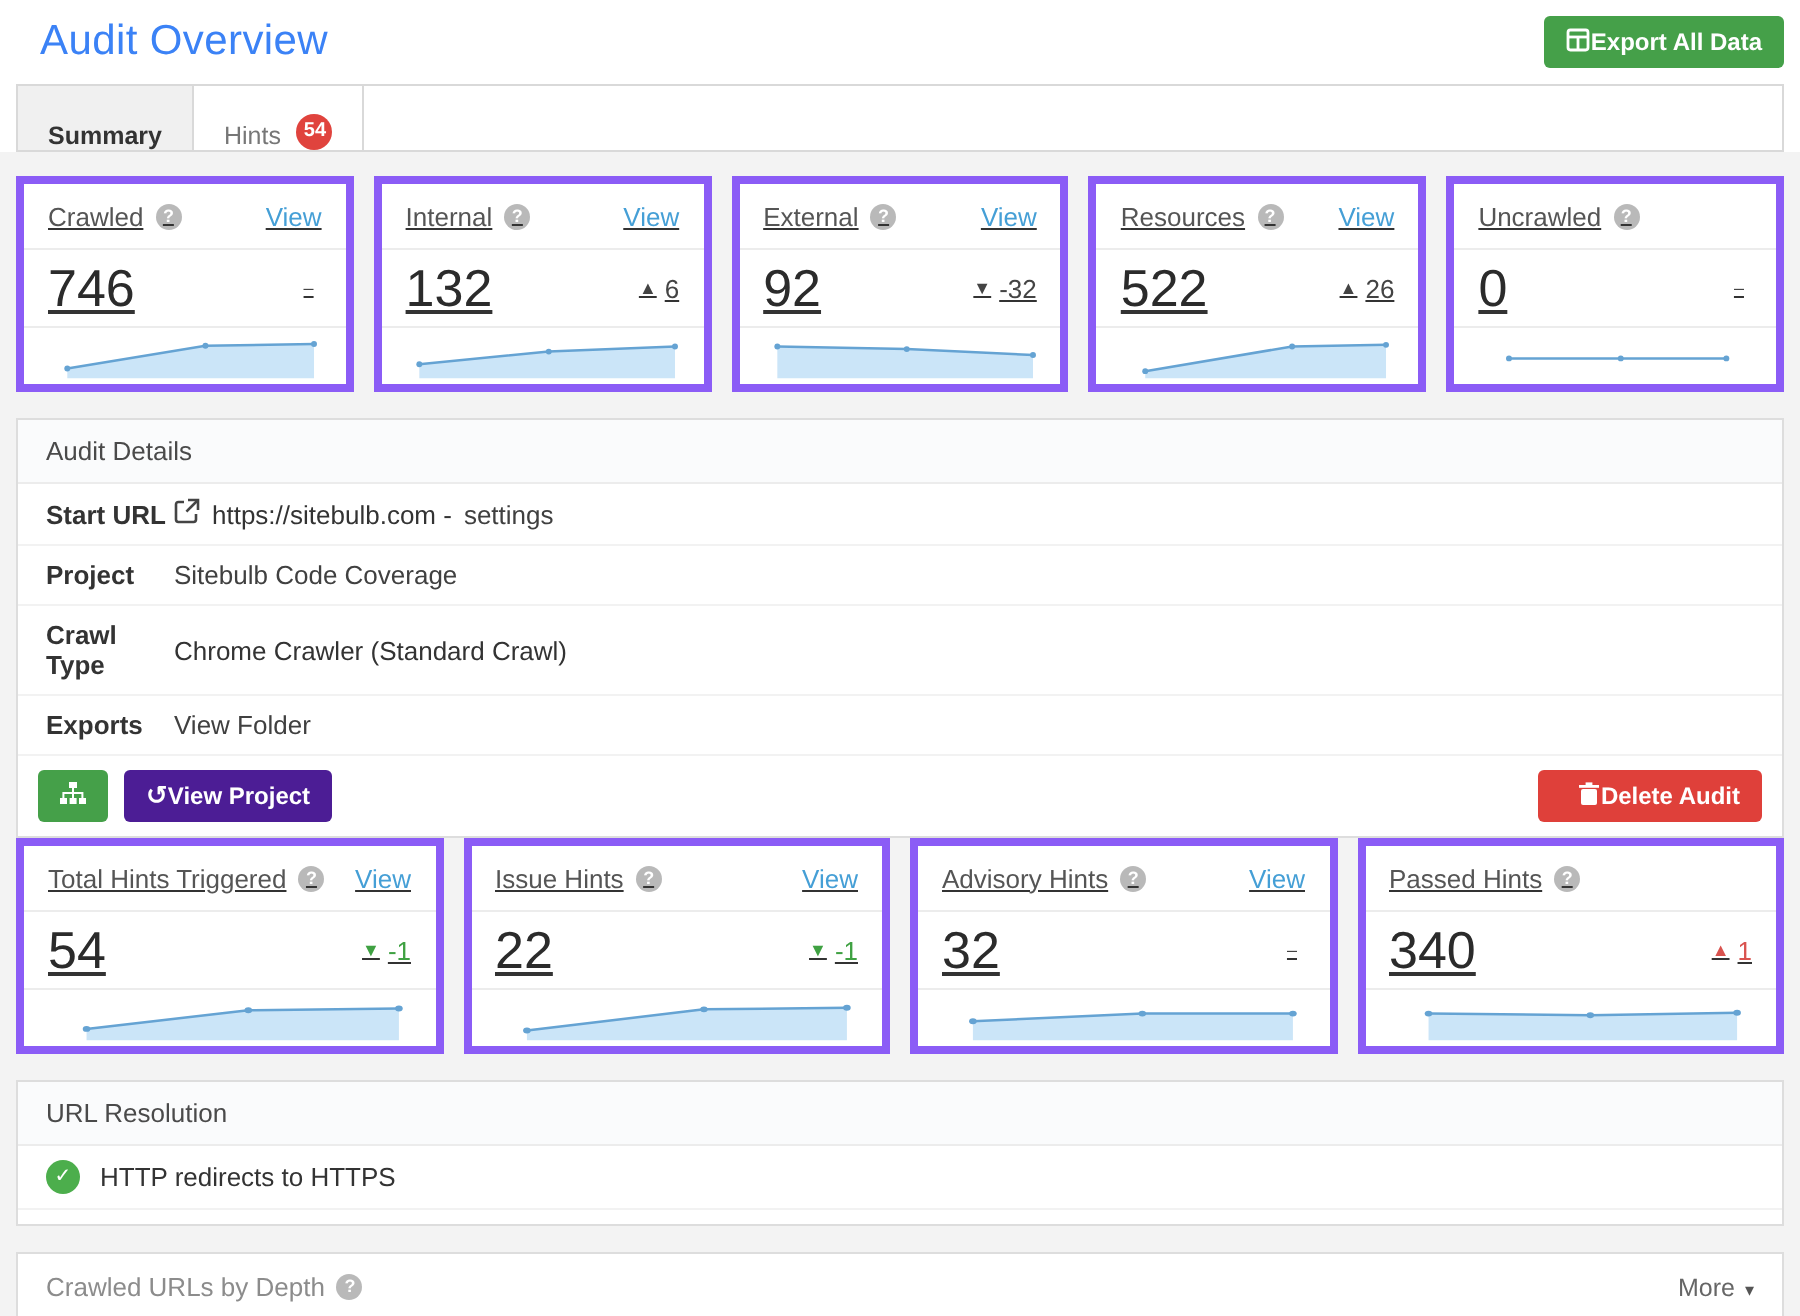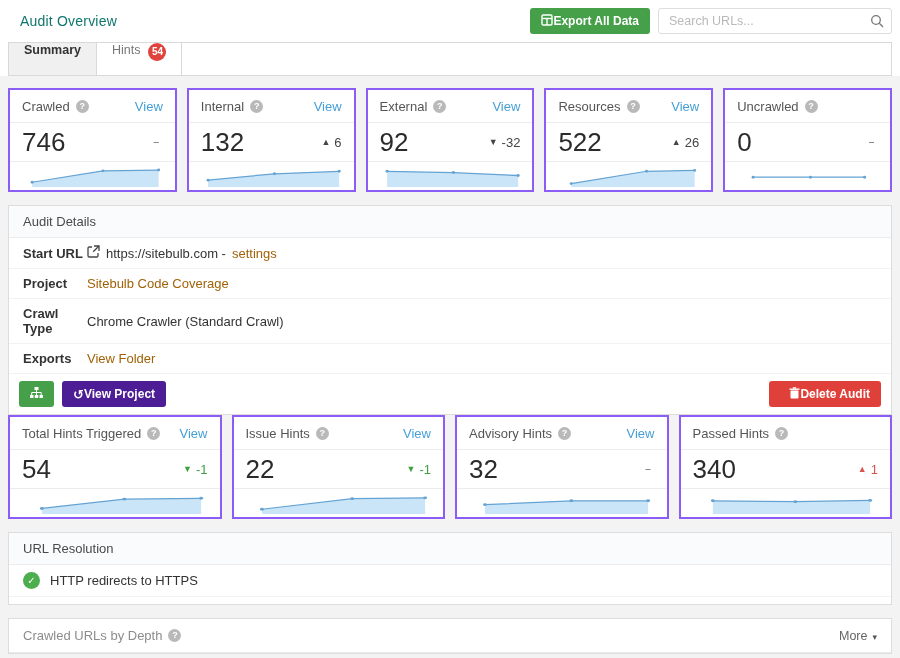--- a/index.html
+++ b/index.html
@@ -1,48 +1,48 @@
 <!DOCTYPE html>
 <html><head>
 <meta charset="utf-8">
 <style>
   * { margin:0; padding:0; box-sizing:border-box; }
   html,body { width:900px; height:658px; overflow:hidden; background:#fff; }
   body { font-family:"Liberation Sans","DejaVu Sans",sans-serif; color:#333; }
 
   
   .header-bar { display:flex; align-items:center; height:42px; padding:0 8px 0 20px; background:#fff; }
-  .page-title { font-size:14px; font-weight:400; color:#0f766e; letter-spacing:.2px; }
+  .page-title { font-size:21px; font-weight:400; color:#3b82f6; letter-spacing:.2px; }
   .header-right { margin-left:auto; display:flex; align-items:center; gap:8px; }
   .btn { display:inline-flex; align-items:center; gap:0; height:26px; padding:0 11px;
          border:none; border-radius:3px; font-size:12px; font-weight:bold; color:#fff; cursor:pointer;
          font-family:inherit; }
   .btn-green { background:#45a049; }
   .btn-blue  { background:#4c1d95; }
   .btn-red   { background:#df403a;padding-left:20px; }
   .search-wrap { position:relative; width:234px; }
   .search-wrap input { width:100%; height:26px; border:1px solid #ddd; border-radius:3px;
         padding:0 28px 0 10px; font-size:12.5px; color:#555; font-family:inherit; outline:none; }
   .search-wrap input::placeholder { color:#b9b9b9; }
   .search-ic { position:absolute; right:8px; top:6px; }
 
   
   .tabbar { margin:0 8px; height:34px; display:flex; background:#fff; border:1px solid #d9d9d9; }
-  .tab { display:flex; align-items:flex-start; padding:0 15px; font-size:12.5px; color:#777;
+  .tab { display:flex; align-items:flex-end; padding:0 15px; font-size:12.5px; color:#777;
          border-right:1px solid #d9d9d9; cursor:pointer; }
   .tab.active { background:#f0f0f0; color:#333; font-weight:bold; }
   .badge { display:inline-block; min-width:18px; height:18px; margin-left:8px; border-radius:50%;
            background:#e0433d; color:#fff; font-size:10px; font-weight:bold; line-height:18px;
            text-align:center; }
 
   
   .content { background:#f3f3f3; padding:12px 8px 0 8px; min-height:616px; }
   .cards { display:flex; gap:10px; }
   .cards + * , * + .panel { margin-top:13px; }
-  .card { flex:1; background:#fff; border:2px solid #8b5cf6; }
+  .card { flex:1; background:#fff; border:4px solid #8b5cf6;text-decoration:underline; }
   .card-head { display:flex; align-items:center; height:33px; padding:0 12px;
                border-bottom:1px solid #ececec; }
   .clabel { font-size:13px; color:#555; }
   .qicon { display:inline-block; width:13px; height:13px; margin-left:6px; border-radius:50%;
            background:#b9b9b9; color:#fff; font-size:9px; font-weight:bold; line-height:13px;
            text-align:center; flex:none; cursor:pointer; }
   .qicon::before { content:"?"; }
   a.view { margin-left:auto; font-size:13px; color:#459fd6; text-decoration:none; cursor:pointer; }
   .card-value { display:flex; align-items:center; height:39px; padding:0 12px;
                 border-bottom:1px solid #ececec; }
@@ -55,21 +55,21 @@
   .card-spark { height:27px; margin:0 1px 1px 1px; }
 
   
   .panel { background:#fff; border:1px solid #ddd; }
   .panel-head { display:flex; align-items:center; padding:8px 14px; font-size:13px; color:#4a4a4a;
                 background:#fafbfc; border-bottom:1px solid #ececec; }
   .detail-row { display:flex; align-items:center; padding:7px 14px; border-bottom:1px solid #f2f2f2;
                 font-size:13px; }
   .dlabel { width:64px; flex:none; font-weight:bold; color:#333; }
   .dvalue { display:flex; align-items:center; gap:6px; color:#333; }
-  .dvalue a { color:#a16207; text-decoration:none; cursor:pointer; }
+  .dvalue a { color:#404040; text-decoration:none; cursor:pointer; }
   .panel-actions { display:flex; align-items:center; gap:8px; padding:7px 10px; }
   .panel-actions .btn-red { margin-left:auto; }
   .ic { display:inline-block; flex:none; }
   .rot-ic::before { content:"\21BA"; font-size:13px; font-weight:bold; }
 
   .res-row { display:flex; align-items:center; gap:10px; padding:7px 14px;
              border-bottom:1px solid #f2f2f2; font-size:13px; color:#333;text-align:right; }
   .res-pad { height:7px; }
   .check { width:17px; height:17px; border-radius:50%; background:#4cae4c; color:#fff;
            font-size:10px; line-height:17px; text-align:center; flex:none; }
@@ -90,29 +90,20 @@
     <button class="btn btn-green">
       <span class="ic">
         <svg width="12" height="12" viewBox="0 0 12 12">
             <rect x="1" y="1" width="10" height="10" rx="1.2" fill="none" stroke="#fff" stroke-width="1.4"></rect>
             <line x1="1" y1="4.5" x2="11" y2="4.5" stroke="#fff" stroke-width="1.4"></line>
             <line x1="6" y1="4.5" x2="6" y2="11" stroke="#fff" stroke-width="1.4"></line>
           </svg>
       </span>
       <span>Export All Data</span>
     </button>
-    <div class="search-wrap">
-      <input type="text" placeholder="Search URLs..." style="">
-      <span class="search-ic">
-        <svg width="14" height="14" viewBox="0 0 14 14">
-            <circle cx="6" cy="6" r="4.3" fill="none" stroke="#777" stroke-width="1.3"></circle>
-            <line x1="9.3" y1="9.3" x2="13" y2="13" stroke="#777" stroke-width="1.3"></line>
-          </svg>
-      </span>
-    </div>
   </div>
 </div>
 
 <div class="tabbar">
   <div class="tab active">
     <span>Summary</span>
   </div>
   <div class="tab">
     <span>Hints</span>
     <span class="badge">54</span>

